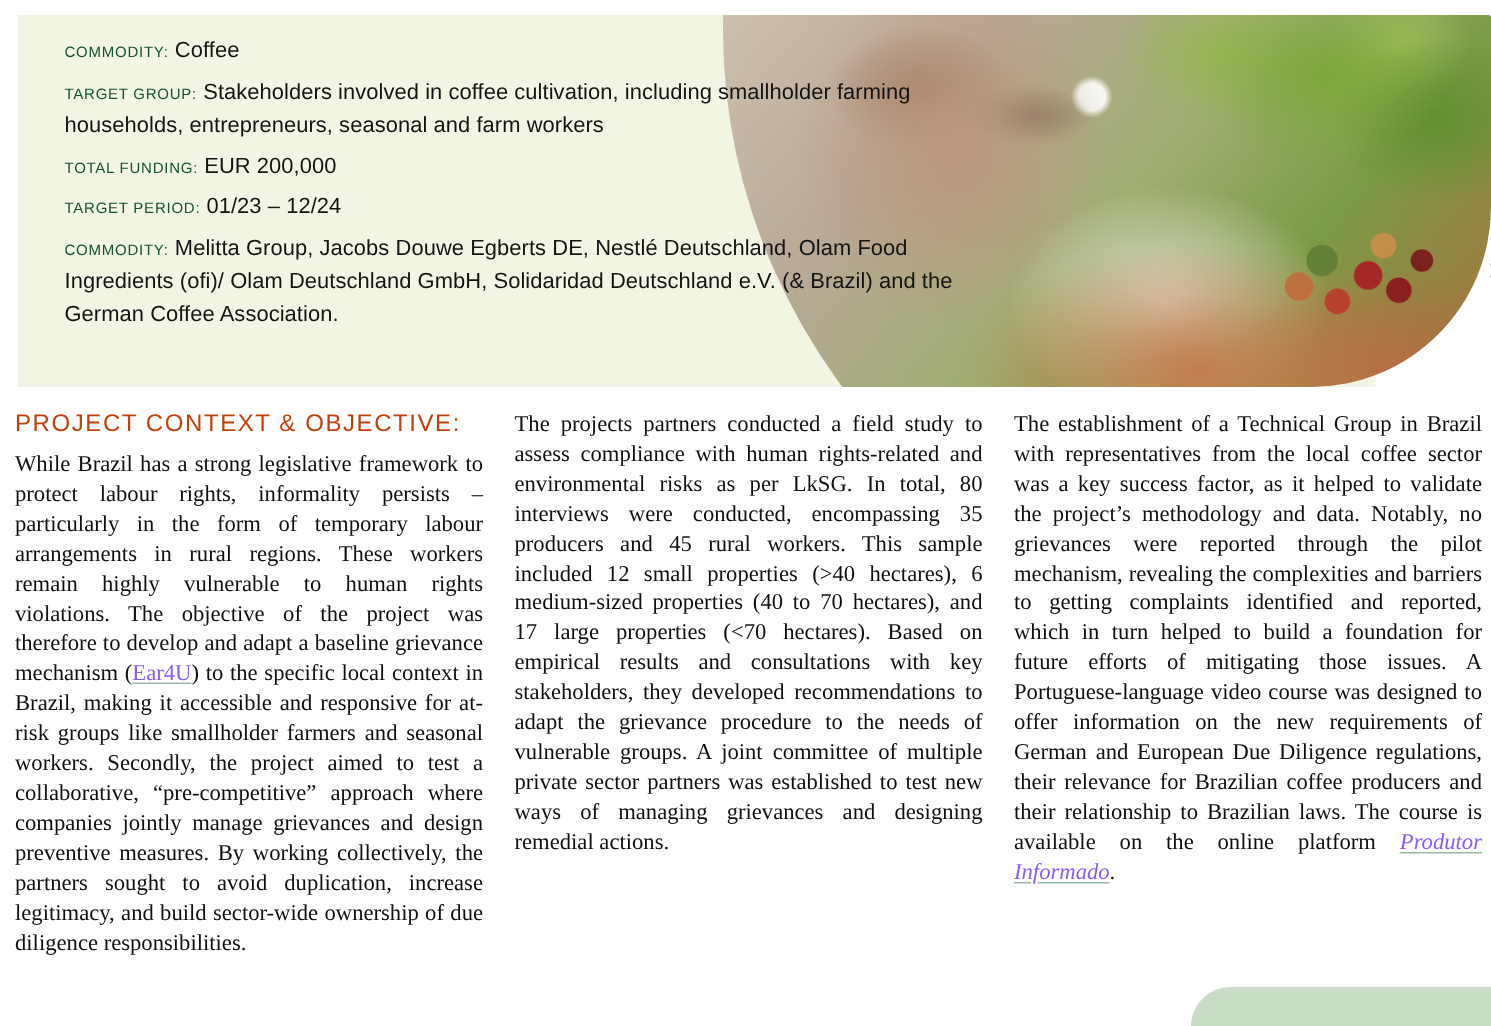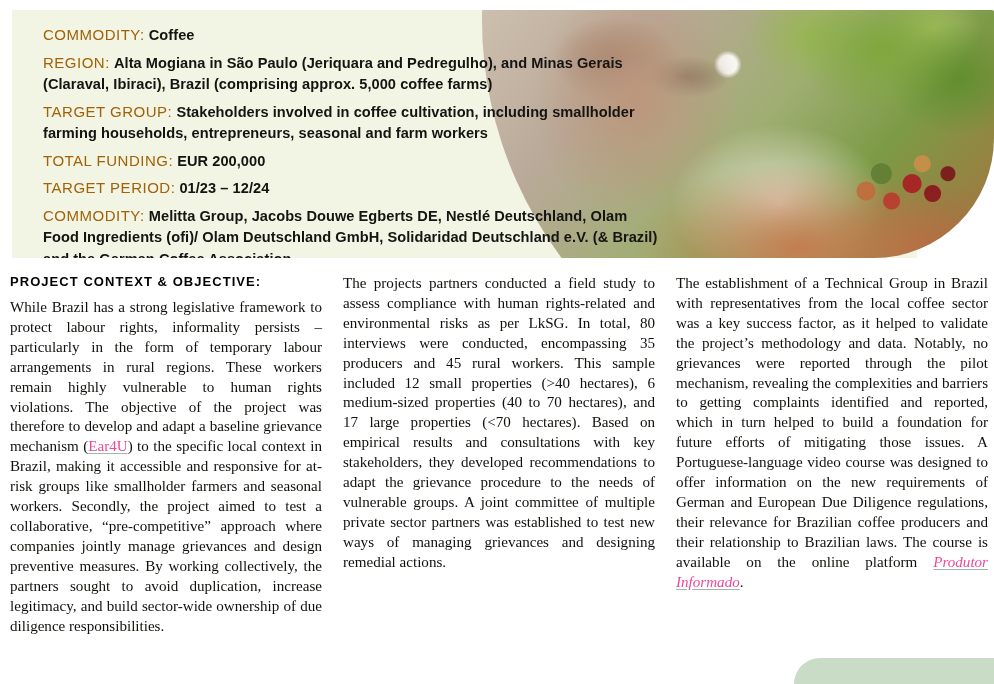--- a/index.html
+++ b/index.html
@@ -96,60 +96,60 @@
     width: 620px;
   }
   .fact-line {
     font-size: 14.6px;
     line-height: 21.5px;
     color: #1b1b19;
     margin-bottom: 5px;
     letter-spacing: 0.05px;
   }
   .fact-label {
-    color: #a16207;
-    font-size: 15px;
+    color: #14532d;
+    font-size: 10px;
     letter-spacing: 0.5px;
     font-weight: 400;
   }
   .fact-value {
-    font-weight: 700;
+    font-weight: 400;
     color: #141412;
   }
 
   
   #columns {
     position: absolute;
     left: 10px;
     top: 274px;
     width: 980px;
     display: flex;
     gap: 21px;
   }
   .column { width: 312px; }
   .col-heading {
-    color: #000000;
-    font-size: 13px;
-    font-weight: 700;
+    color: #c2410c;
+    font-size: 16px;
+    font-weight: 400;
     letter-spacing: 1.05px;
     margin-bottom: 9px;
   }
   .col-body {
     font-family: "Liberation Serif", serif;
     font-size: 15.1px;
     line-height: 19.9px;
     color: #12100c;
     text-align: justify;
     hyphens: auto;
   }
   .inline-link {
     text-decoration: underline;
     text-decoration-color: #9ab9a6;
     text-underline-offset: 2px;
-    color: #ec4899;
+    color: #8b5cf6;
   }
   .inline-link.italic { font-style: italic; }
 
   
   #bottom-decor {
     position: absolute;
     right: 0;
     bottom: 0;
     width: 200px;
     height: 26px;
@@ -170,24 +170,20 @@
 
   <div id="photo-credit">© Adobe Stock / Nexa</div>
 
   <div id="fact-list">
 
     <div class="fact-line">
       <span class="fact-label">COMMODITY:</span>
       <span class="fact-value">Coffee</span>
     </div>
 
-    <div class="fact-line">
-      <span class="fact-label">REGION:</span>
-      <span class="fact-value">Alta Mogiana in São Paulo (Jeriquara and Pedregulho), and Minas Gerais (Claraval, Ibiraci), Brazil (comprising approx. 5,000 coffee farms)</span>
-    </div>
 
     <div class="fact-line">
       <span class="fact-label">TARGET GROUP:</span>
       <span class="fact-value">Stakeholders involved in coffee cultivation, including smallholder farming households, entrepreneurs, seasonal and farm workers</span>
     </div>
 
     <div class="fact-line">
       <span class="fact-label">TOTAL FUNDING:</span>
       <span class="fact-value">EUR 200,000</span>
     </div>

